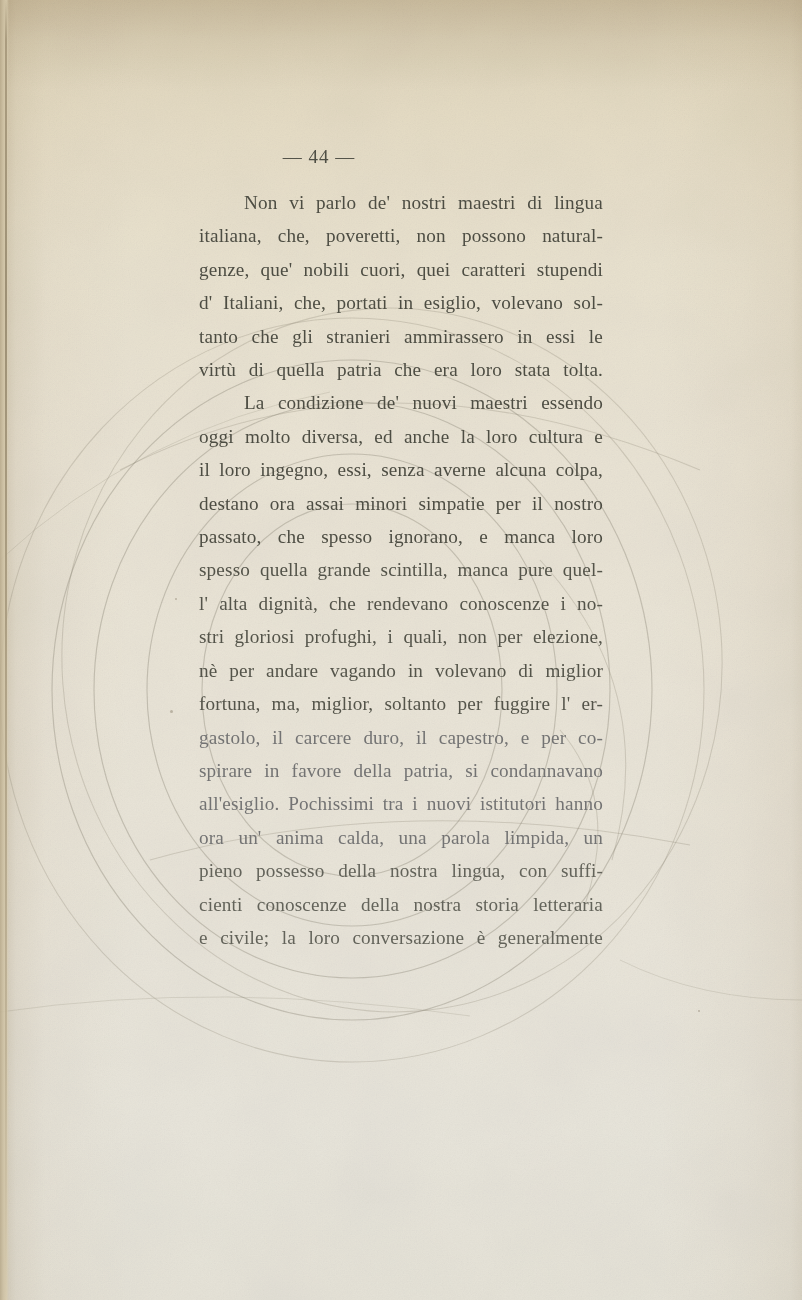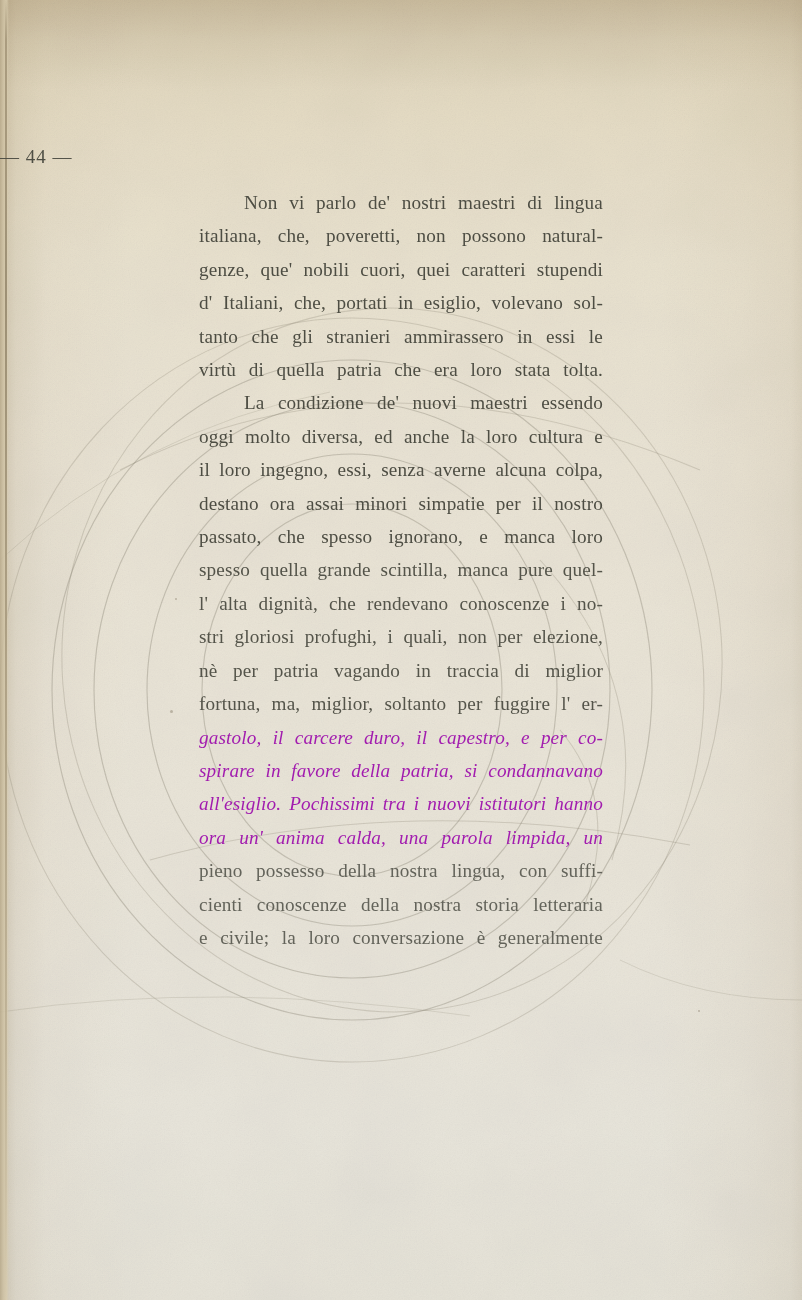--- a/index.html
+++ b/index.html
@@ -106,21 +106,21 @@
     position: absolute;
     left: 0; top: 0;
     width: 802px;
   }
 
   .folio {
     position: absolute;
     top: 146px;
     left: 0;
     width: 638px;
-    text-align: left;
+    text-align: center;
     font-size: 19px;
     letter-spacing: 1px;
     color: #4e4e44;
   }
 
   .body-text {
     position: absolute;
     left: 199px;
     top: 186px;
     width: 404px;
@@ -138,21 +138,21 @@
   }
   .sp-md { word-spacing: 3px; }
   .sp-sm { word-spacing: 1.2px; }
   .sp-xs { word-spacing: 0px; }
   .sp-tt { word-spacing: -0.6px; }
 
   .lead-in { display: inline-block; width: 45px; }
 
   
   .fade-1 { color: #54544a; }
-  .fade-2 { color: #a21caf; font-style: italic; }
+  .fade-2 { color: #737373; }
   .fade-3 { color: #63635a; }
 
   .speck {
     position: absolute;
     background: #8d8472;
     border-radius: 50%;
     opacity: .5;
   }
 </style>
 </head>
@@ -228,21 +228,21 @@
       <span class="ln sp-sm">virtù di quella patria che era loro stata tolta.</span>
 
       <span class="ln sp-md"><span class="lead-in"></span><span>La condizione de' nuovi maestri essendo</span></span>
       <span class="ln sp-sm">oggi molto diversa, ed anche la loro cultura e</span>
       <span class="ln sp-xs">il loro ingegno, essi, senza averne alcuna colpa,</span>
       <span class="ln sp-xs">destano ora assai minori simpatie per il nostro</span>
       <span class="ln sp-md">passato, che spesso ignorano, e manca loro</span>
       <span class="ln sp-xs fade-1">spesso quella grande scintilla, manca pure quel-</span>
       <span class="ln sp-xs fade-1">l' alta dignità, che rendevano conoscenze i no-</span>
       <span class="ln sp-xs fade-1">stri gloriosi profughi, i quali, non per elezione,</span>
-      <span class="ln sp-sm fade-1">nè per patria vagando in traccia di miglior</span>
+      <span class="ln sp-sm fade-1">nè per andare vagando in volevano di miglior</span>
       <span class="ln sp-sm fade-1">fortuna, ma, miglior, soltanto per fuggire l' er-</span>
       <span class="ln sp-sm fade-2">gastolo, il carcere duro, il capestro, e per co-</span>
       <span class="ln sp-xs fade-2">spirare in favore della patria, si condannavano</span>
       <span class="ln sp-tt fade-2">all'esiglio. Pochissimi tra i nuovi istitutori hanno</span>
       <span class="ln sp-md fade-2">ora un' anima calda, una parola limpida, un</span>
       <span class="ln sp-sm fade-3">pieno possesso della nostra lingua, con suffi-</span>
       <span class="ln sp-sm fade-3">cienti conoscenze della nostra storia letteraria</span>
       <span class="ln sp-sm fade-3">e civile; la loro conversazione è generalmente</span>
 
     </div>

